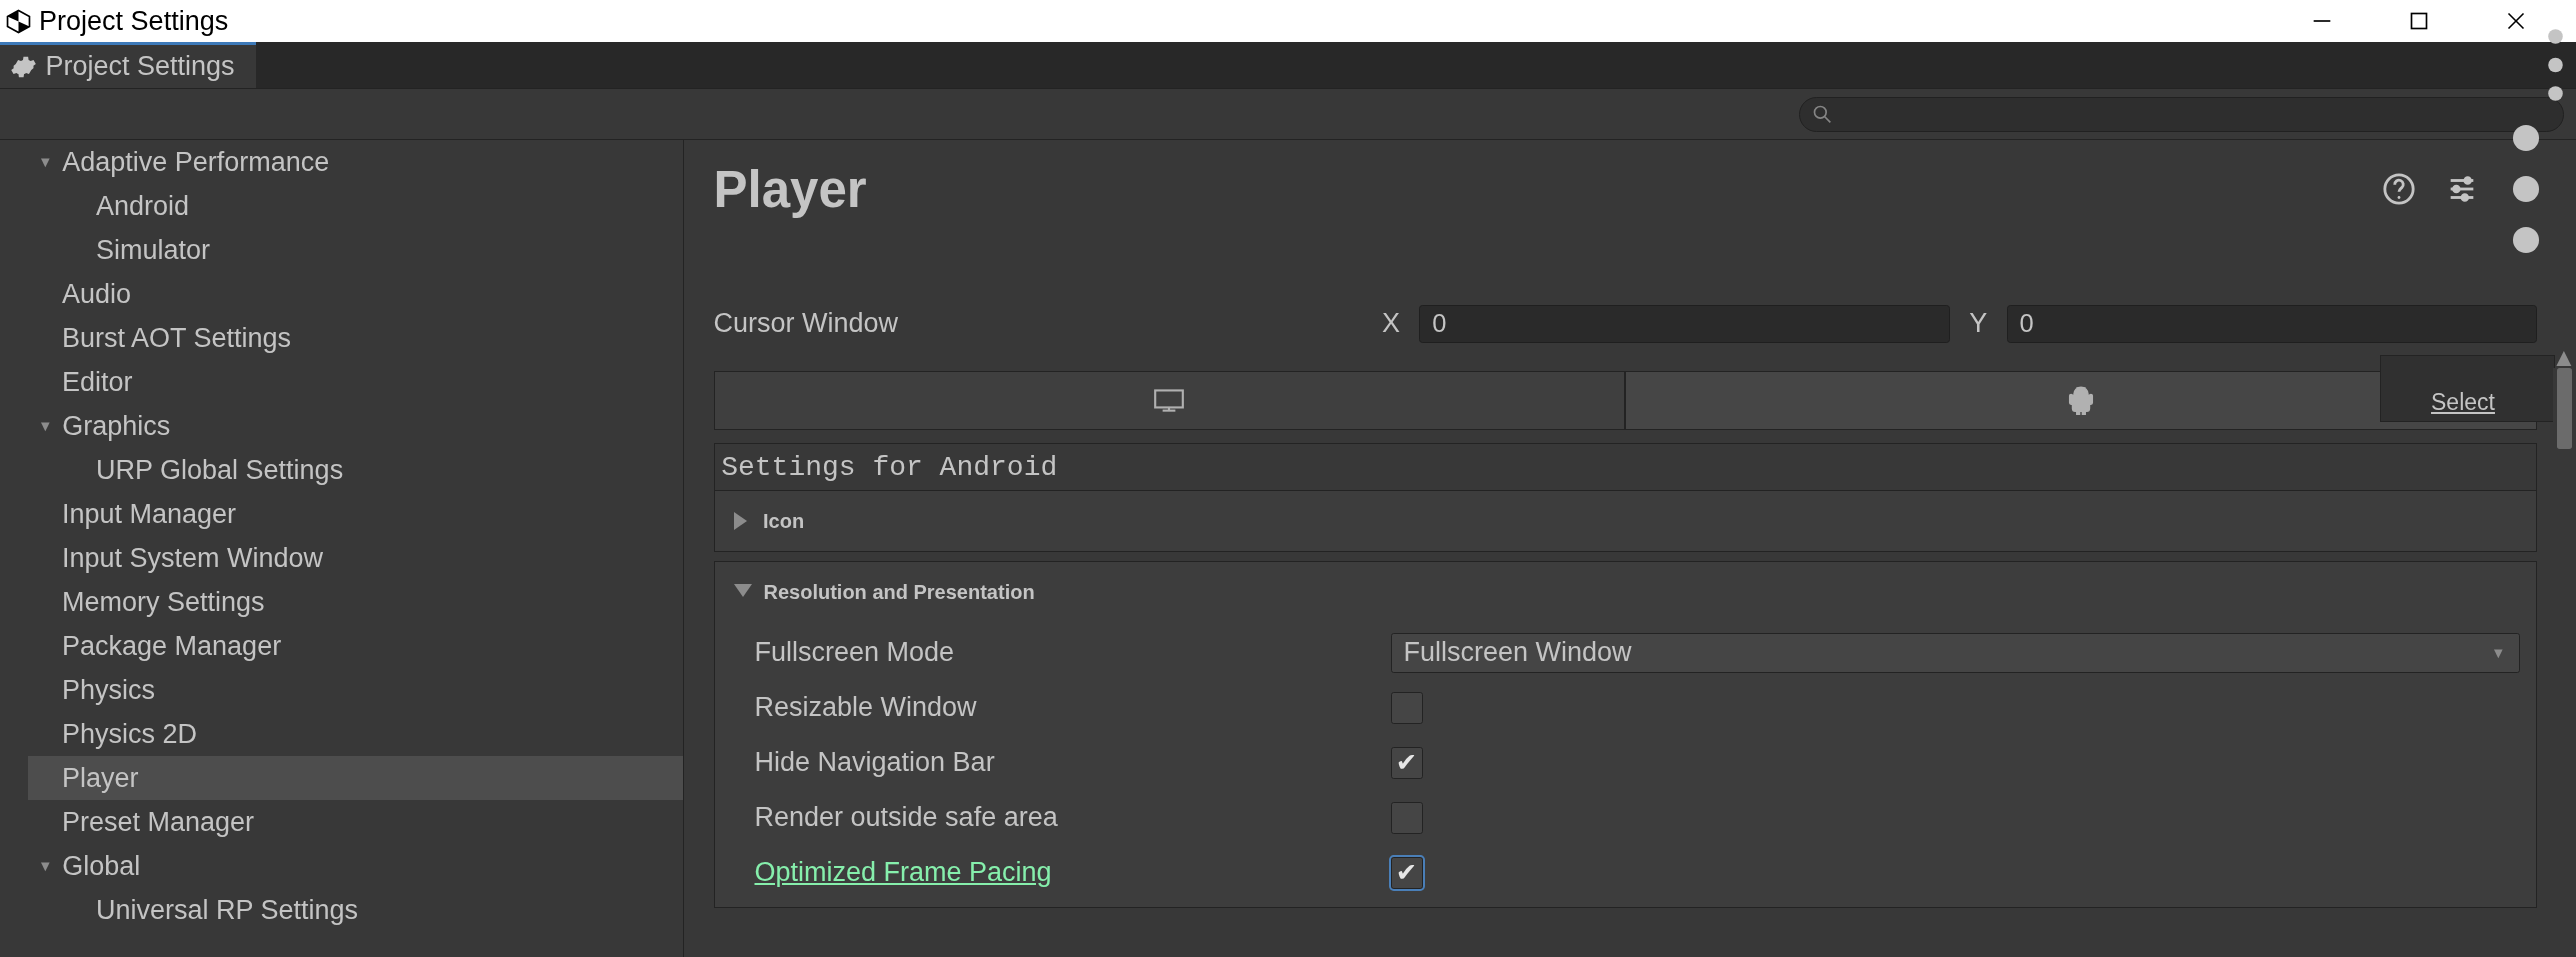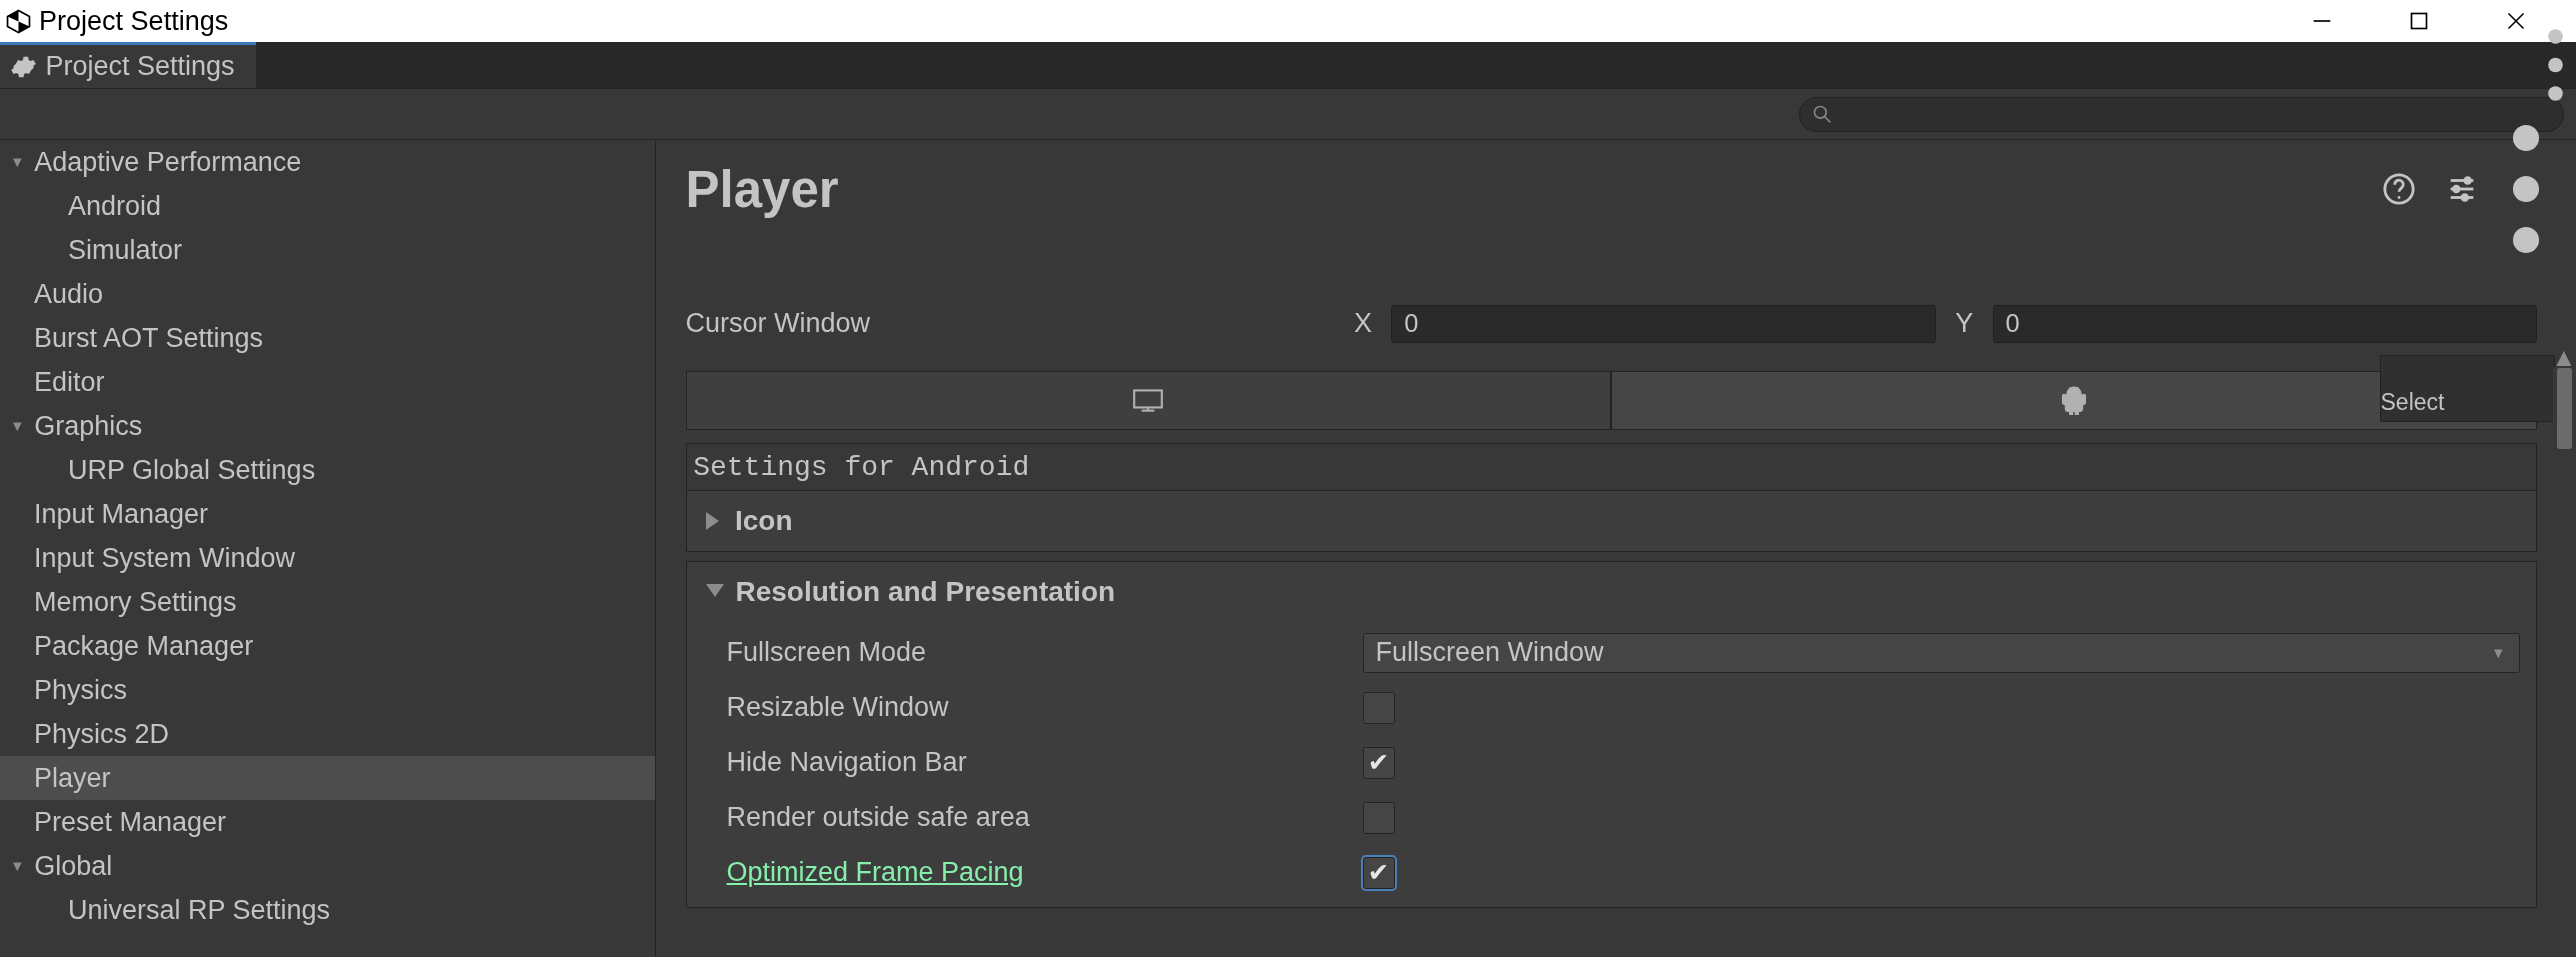--- a/index.html
+++ b/index.html
@@ -22,58 +22,58 @@
   .kebab-br { position: absolute; right: 10.7px; top: 50%; transform: translateY(-50%); width: 19px; height: 34px; display: inline-flex; align-items: center; justify-content: center; }
 
   
   .searchrow { height: 52px; background: #383838; border-top: 0.7px solid #232323; border-bottom: 0.7px solid #232323; display: flex; align-items: center; }
   .search-spacer { width: 1799px; }
   .searchbox { flex: 1; margin-right: 12px; height: 35px; background: #2E2E2E; border: 0.7px solid #212121; border-radius: 17.5px; display: flex; align-items: center; padding: 0 12px; gap: 9.4px; }
   .searchbox svg { width: 20px; height: 20px; opacity: .7; }
   .searchbox input { flex: 1; background: transparent; border: 0; outline: 0; color: #C4C4C4; font-size: 23px; }
 
   
-  .split { display: flex; height: calc(957px - 42px - 46px - 52px); }
+  .split { display: flex; height: calc(957px - 42px - 46px - 52px); padding-left: 28px; }
   .sidebar { width: 656px; background: #383838; border-right: 0.7px solid #232323; font-size: 27px; }
   .sidebar ul { list-style: none; }
   .sidebar li { display: flex; align-items: center; height: 44px; padding-left: 34px; cursor: default; }
   .sidebar li.parent::before { content: '▼'; font-size: 14.8px; color: #8c8c8c; margin-right: 6.7px; margin-left: -24px; width: 17.5px; }
   .sidebar li.indent { padding-left: 68px; }
   .sidebar li.selected { background: #4D4D4D; }
 
   .content { flex: 1; position: relative; padding: 14.8px 13.4px 0 29.5px; background: #383838; }
   .content-scroll-track { position: absolute; top: 228px; right: 0; bottom: 0; width: 23px; background: #383838; }
   .content-scroll-thumb { position: absolute; top: 0; left: 4px; width: 14.8px; height: 81px; background: #6b6b6b; border-radius: 2.7px; }
   .scroll-up { position: absolute; right: 2.7px; top: 208px; width: 19px; height: 19px; color: #8c8c8c; display: flex; align-items: center; justify-content: center; }
 
   .heading-row { display: flex; align-items: center; height: 56px; margin-top: 6.7px; }
   .heading { font-size: 51px; font-weight: 700; color: #C4C4C4; }
   .heading-actions { margin-left: auto; display: flex; align-items: center; gap: 29.5px; padding-right: 20px; }
   .heading-actions .btn { width: 34px; height: 34px; display: inline-flex; align-items: center; justify-content: center; }
 
-  .select-box { position: absolute; top: 215px; right: 21.5px; width: 175px; height: 67px; background: #303030; border: 0.7px solid #232323; display: flex; align-items: flex-end; justify-content: flex-start; padding: 0 8px 5.4px 0; color: #C4C4C4; font-size: 23px; }
+  .select-box { position: absolute; top: 215px; right: 21.5px; width: 175px; height: 67px; background: #303030; border: 0.7px solid #232323; display: flex; align-items: flex-end; justify-content: center; padding: 0 8px 5.4px 0; color: #C4C4C4; font-size: 23px; text-decoration: underline; }
 
   
   .prop-row { display: flex; align-items: center; height: 51px; margin-top: 81px; padding-right: 25.5px; }
   .prop-label { width: 664px; font-size: 27px; }
   .xy { display: flex; align-items: center; gap: 14.8px; flex: 1; }
   .xy .axis-label { font-size: 27px; width: 27px; text-align: center; }
   .numbox { flex: 1; height: 38px; background: #2A2A2A; border: 0.7px solid #1f1f1f; border-radius: 3.4px; color: #C4C4C4; padding: 0 12px; font-size: 25.5px; display: flex; align-items: center; }
   .numbox input { width: 100%; background: transparent; border: 0; outline: 0; color: #C4C4C4; font-size: 25.5px; }
 
   
   .platform-tabs { margin-top: 21.5px; display: flex; height: 59px; padding-right: 25.5px; }
   .ptab { flex: 1; background: #3f3f3f; border: 0.7px solid #232323; display: flex; align-items: center; justify-content: center; }
   .ptab.active { background: #464646; }
   .ptab svg { width: 34px; height: 34px; opacity: .85; }
 
   .section-label { margin-top: 13.4px; padding: 8px 0 6.7px 6.7px; font-size: 28px; color: #C4C4C4; border: 0.7px solid #232323; border-bottom: 0; margin-right: 25.5px; font-family: Liberation Mono, monospace; }
 
   .box { margin-right: 25.5px; border: 0.7px solid #232323; background: #3D3D3D; }
-  .section-header { display: flex; align-items: center; height: 60px; padding-left: 19px; gap: 12px; font-size: 28px; font-weight: 700; color: #C4C4C4; }
+  .section-header { display: flex; align-items: center; height: 60px; padding-left: 19px; gap: 12px; font-size: 20px; font-weight: 700; color: #C4C4C4; }
   .tri { width: 17.5px; height: 17.5px; display: inline-block; }
   .tri.right { border-left: 13.4px solid #8c8c8c; border-top: 9.4px solid transparent; border-bottom: 9.4px solid transparent; }
   .tri.down { border-top: 13.4px solid #8c8c8c; border-left: 9.4px solid transparent; border-right: 9.4px solid transparent; }
 
   .box + .box { margin-top: 9.4px; }
 
   .form { padding: 2.7px 16px 6.7px 40px; }
   .form-row { display: flex; align-items: center; height: 55px; }
   .form-row .label { width: 636px; font-size: 27px; }
   .form-row .label.link { color: #86efac; text-decoration: underline; }

